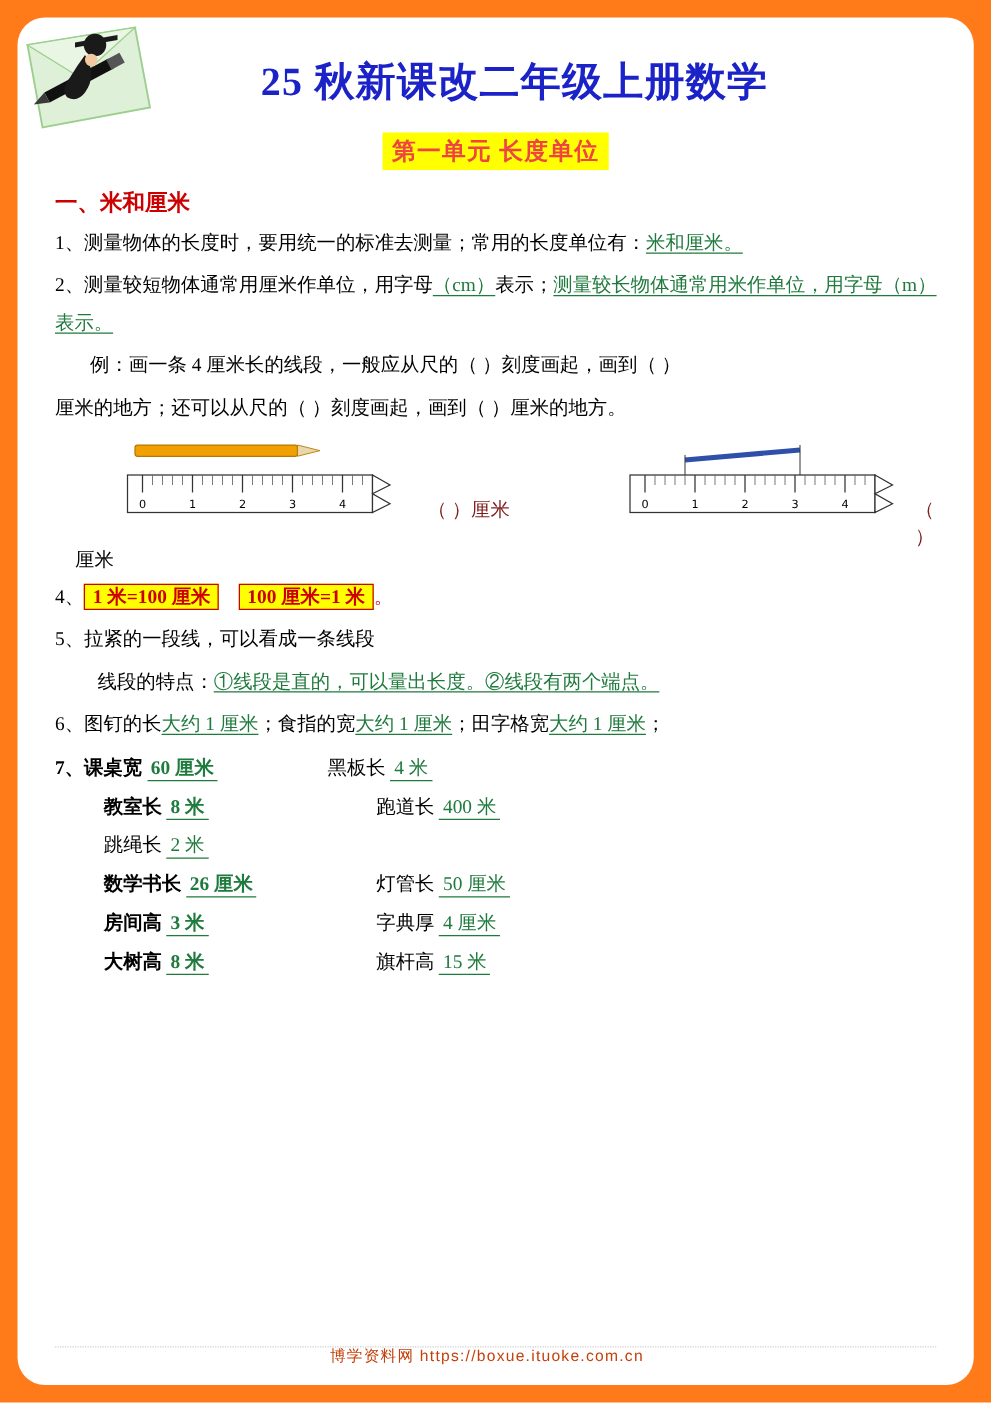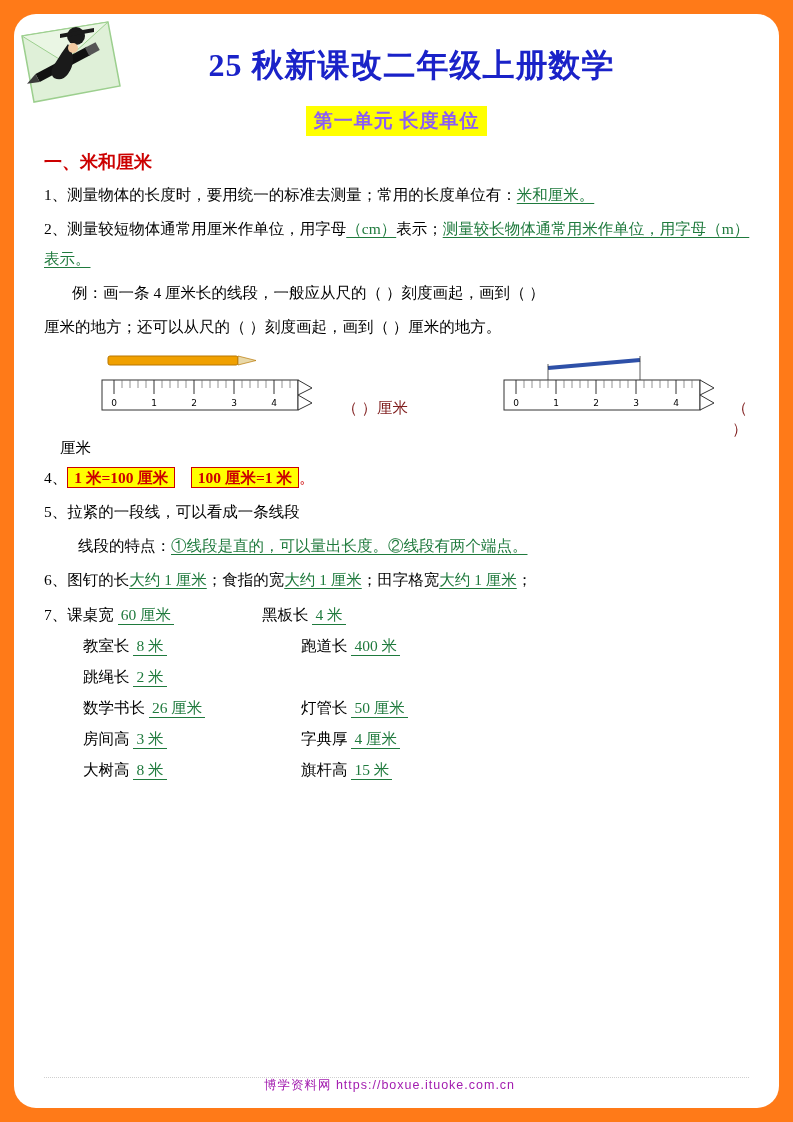--- a/index.html
+++ b/index.html
@@ -55,21 +55,21 @@
     width: 110px;
     height: 92px;
   }
   .subtitle-wrap {
     text-align: center;
     margin-top: 6px;
   }
   .subtitle {
     display: inline-block;
     background: #ffff00;
-    color: #8b5cf6;
+    color: #ef4444;
     font-weight: bold;
     font-size: 19px;
     font-family: "Liberation Serif", serif;
     padding: 2px 8px;
     letter-spacing: 1px;
   }
   .sec-head {
     color: #cc0000;
     font-weight: bold;
     font-size: 18px;
@@ -125,36 +125,36 @@
     margin: 2px 0 4px 18px;
   }
   
   .row2 {
     display: flex;
     font-size: 15.5px;
     font-family: "Liberation Serif", serif;
     line-height: 31px;
     margin-left: 41px;
   }
-  .row2 .c1 { width: 218px; }
+  .row2 .c1 { width: 218px; font-weight: bold; }
   .row2 .c2 { width: 260px; }
   .ul-g {
     color: #1f7a3d;
     border-bottom: 1px solid #1f7a3d;
     padding: 0 3px 1px 3px;
   }
   
   .footer {
     position: absolute;
     left: 0;
     bottom: 14px;
     width: 751px;
     text-align: center;
     font-size: 12.5px;
-    color: #a21caf;
+    color: #c2410c;
     letter-spacing: 1px;
     font-family: "Liberation Sans", sans-serif;
   }
   .dots {
     position: absolute;
     bottom: 30px;
     left: 30px;
     width: 705px;
     border-bottom: 1px dotted #cfcfcf;
   }

